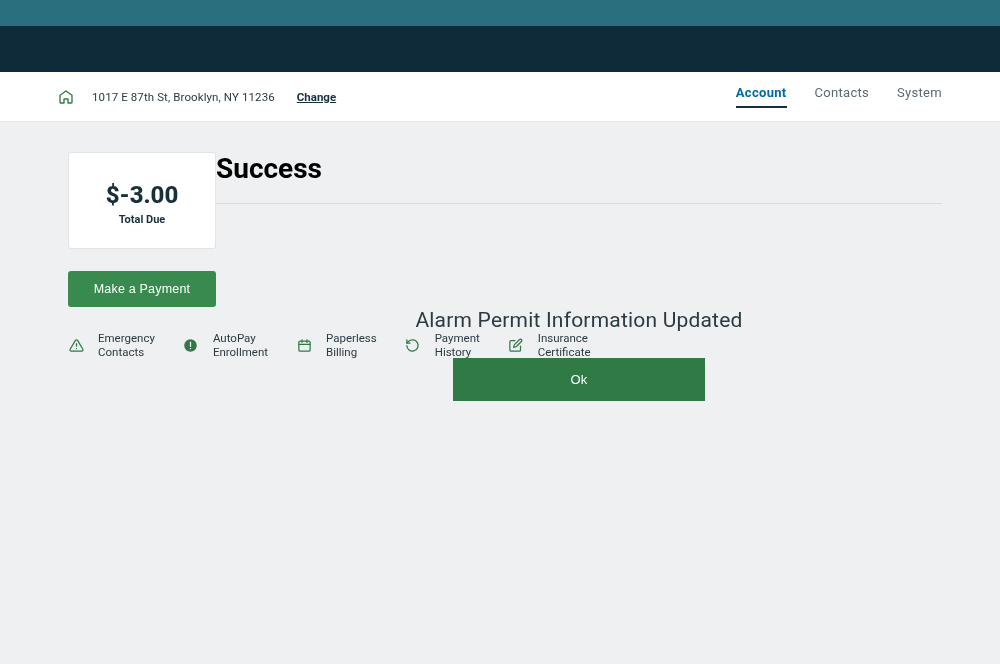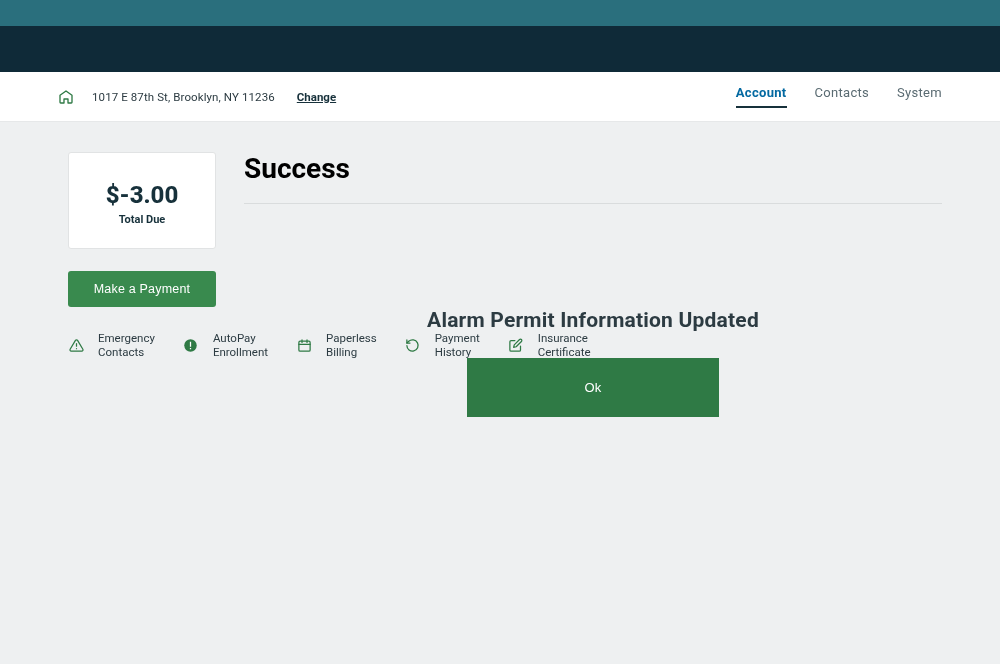--- a/index.html
+++ b/index.html
@@ -62,21 +62,20 @@
       letter-spacing: 0.3px;
     }
     .top-tabs .tab.active {
       color: #0369a1;
       font-weight: 700;
       border-bottom: 2.5px solid #17313b;
     }
     .content {
       display: flex;
       padding: 30px 58px 0 68px;
-      gap: 28px;
     }
     .sidebar {
       width: 148px;
       flex-shrink: 0;
     }
     .balance-card {
       background: #ffffff;
       border: 1px solid #e1e3e4;
       border-radius: 3px;
       padding: 28px 10px 22px;
@@ -143,31 +142,31 @@
       height: 1px;
       background: #d9dcdd;
       width: 100%;
     }
     .confirm-area {
       text-align: center;
       margin-top: 104px;
     }
     .confirm-heading {
       font-size: 21px;
-      font-weight: 700;
+      font-weight: 400;
       color: #2c3b42;
       letter-spacing: 0.2px;
       margin-bottom: 26px;
     }
     .ok-btn {
       background: #2f7a45;
       color: #ffffff;
       border: none;
       font-size: 13px;
-      padding: 22px 0;
+      padding: 14px 0;
       width: 252px;
       cursor: pointer;
       letter-spacing: 0.3px;
     }
   </style>
 </head>
 <body>
 
 <div class="top-banner-teal"></div>
 <div class="top-banner-dark"></div>

